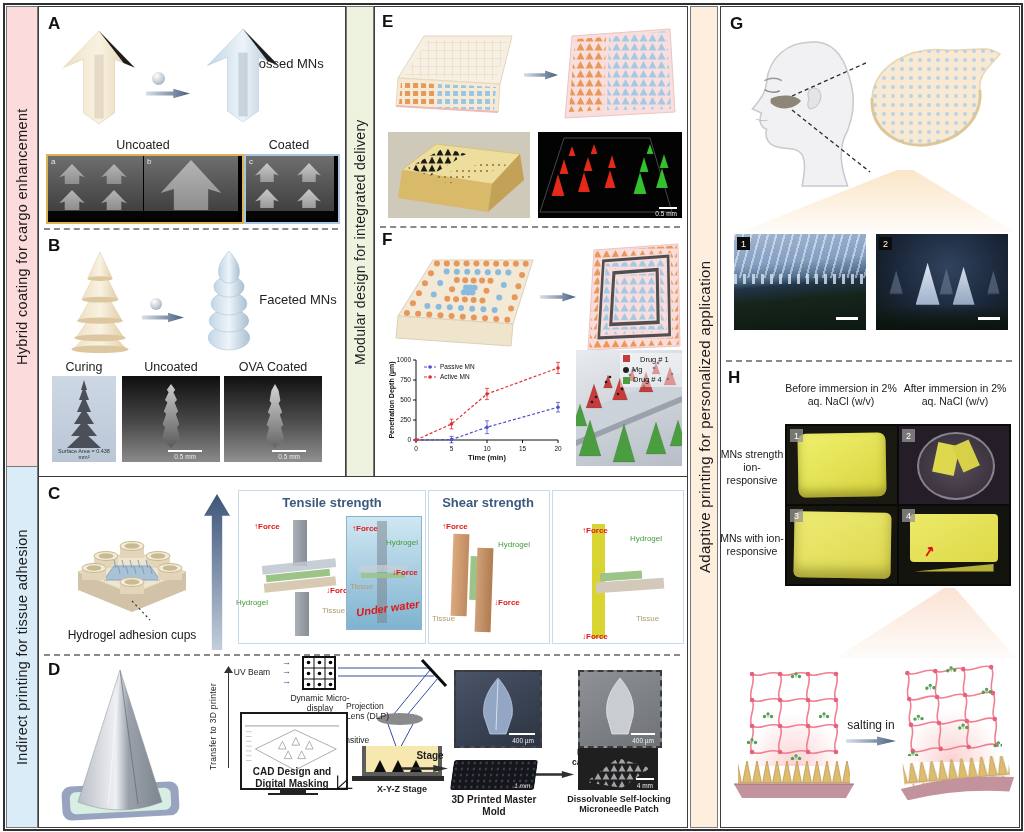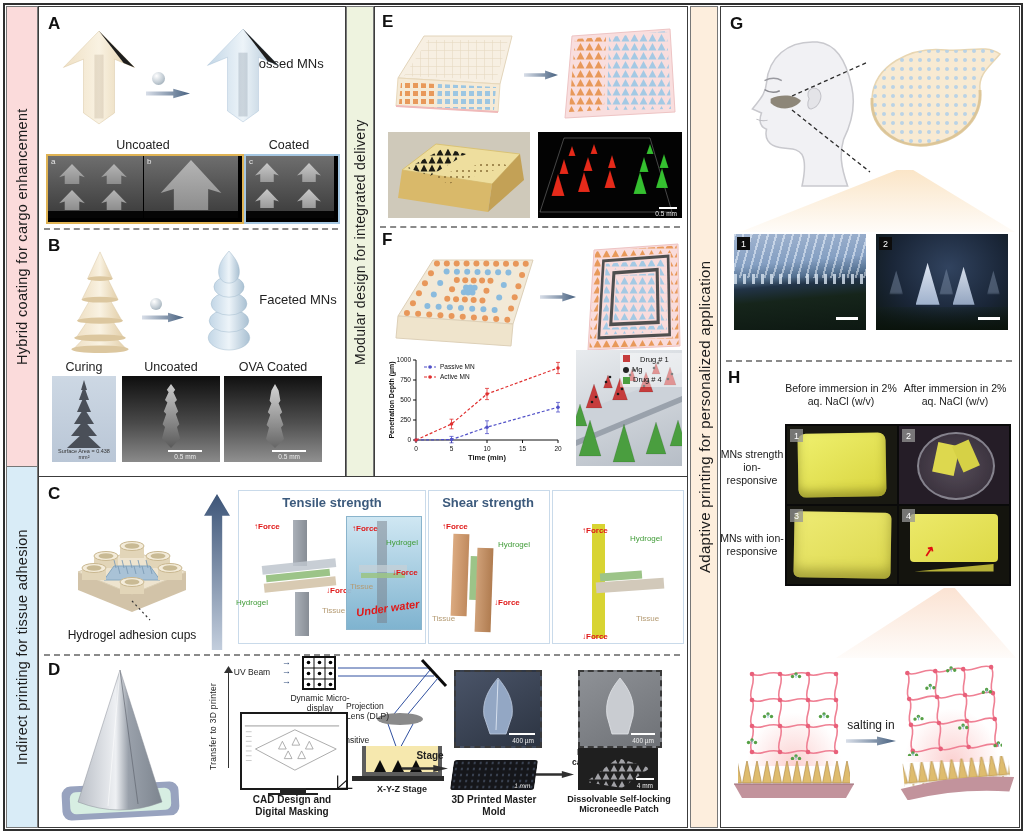--- a/index.html
+++ b/index.html
@@ -353,21 +353,21 @@
         <polygon points="42,20 38,28 46,28"></polygon>
           <polygon points="56,16 52,24 60,24"></polygon>
           <polygon points="70,20 66,28 74,28"></polygon>
         <polygon points="48,30 44,38 52,38"></polygon>
           <polygon points="62,30 58,38 66,38"></polygon>
       </g>
     </svg>
   </div>
   <div class="A" style="left:280px;top:788px;width:26px;height:5px;background:#222;"></div>
   <div class="A" style="left:268px;top:793px;width:50px;height:2px;background:#222;"></div>
-  <div class="A cap10" style="left:238px;top:766px;width:108px;margin-top:28px;">CAD Design and Digital Masking</div>
+  <div class="A cap10" style="left:238px;top:766px;width:108px;">CAD Design and Digital Masking</div>
   <div class="A" style="left:362px;top:746px;width:72px;height:26px;border-left:4px solid #5c5c5c;border-right:4px solid #5c5c5c;border-bottom:4px solid #5c5c5c;background:#f6e8ae;">
     <div class="cone" style="position:absolute;left:8px;bottom:0;width:12px;height:12px;background:#0c0c0c;"></div>
     <div class="cone" style="position:absolute;left:26px;bottom:0;width:12px;height:12px;background:#0c0c0c;"></div>
     <div class="cone" style="position:absolute;left:44px;bottom:0;width:12px;height:12px;background:#0c0c0c;"></div>
   </div>
   <div class="A" style="left:352px;top:776px;width:92px;height:5px;background:#2b2b2b;"></div>
   <svg class="A" style="left:334px;top:770px;" width="22" height="22" viewBox="0 0 24 24">
     <g stroke="#111" stroke-width="1.3">
         <line x1="4" y1="20" x2="20" y2="20"></line>
         <line x1="4" y1="20" x2="4" y2="6"></line>

